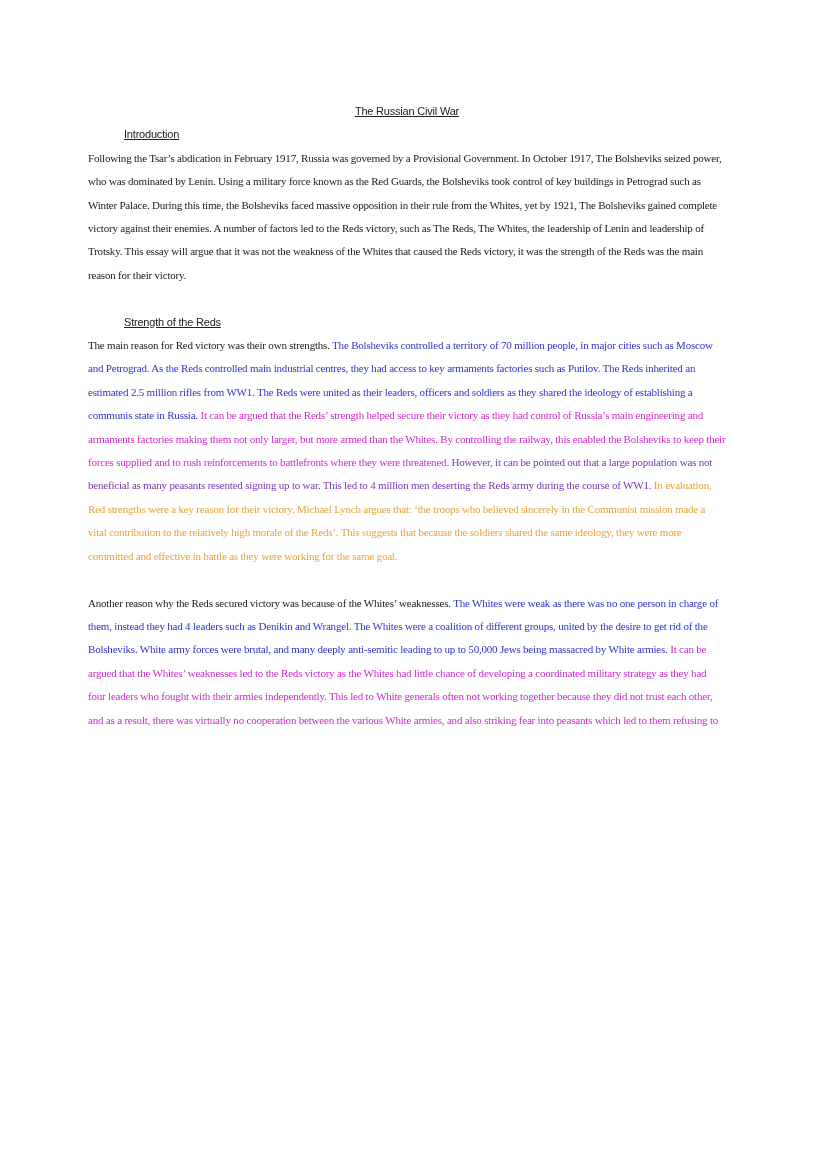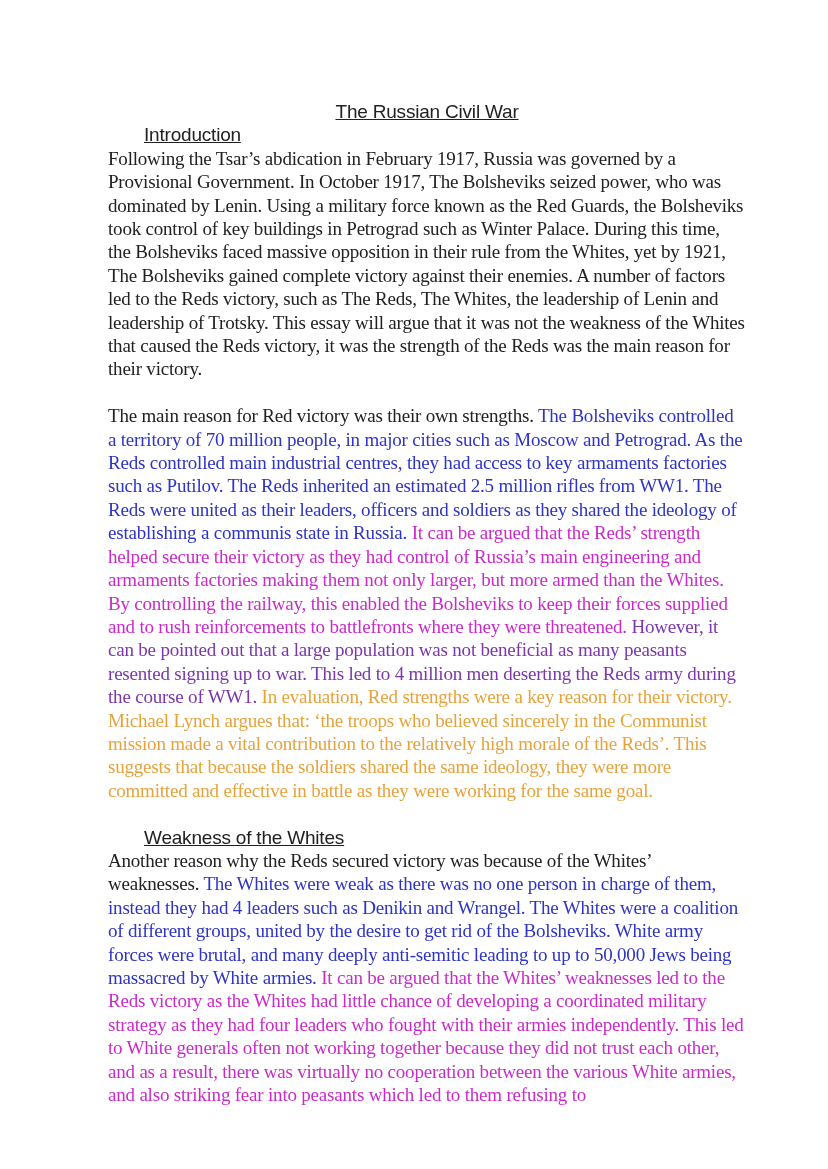--- a/index.html
+++ b/index.html
@@ -11,24 +11,24 @@
     position: relative;
     width: 828px;
     height: 1169px;
     background: #ffffff;
     overflow: hidden;
     font-family: "Liberation Sans", sans-serif;
     color: #212121;
   }
   .content {
     position: absolute;
-    left: 108px;
+    left: 88px;
     top: 100px;
     width: 638px;
-    font-size: 19px;
+    font-size: 11px;
     line-height: 23.4px;
     letter-spacing: -0.2px;
     text-align: left;
   }
   .doc-title {
     text-align: center;
     text-decoration: underline;
     color: #212121;
   }
   .heading {
@@ -46,18 +46,18 @@
 </style>
 </head>
 <body>
 
 <div class="page">
   <div class="content">
     <div class="doc-title">The Russian Civil War</div>
     <div>
         <div class="heading">Introduction</div>
         <div class="para"><span class="run" style="color: rgb(33, 33, 33);">Following the Tsar’s abdication in February 1917, Russia was governed by a Provisional Government. In October 1917, The Bolsheviks seized power, who was dominated by Lenin. Using a military force known as the Red Guards, the Bolsheviks took control of key buildings in Petrograd such as Winter Palace. During this time, the Bolsheviks faced massive opposition in their rule from the Whites, yet by 1921, The Bolsheviks gained complete victory against their enemies. A number of factors led to the Reds victory, such as The Reds, The Whites, the leadership of Lenin and leadership of Trotsky. This essay will argue that it was not the weakness of the Whites that caused the Reds victory, it was the strength of the Reds was the main reason for their victory.</span></div>
+        <div class="heading">Strength of the Reds</div>
         <div class="para"><span class="run" style="color: rgb(33, 33, 33);">The main reason for Red victory was their own strengths. </span><span class="run" style="color: rgb(46, 52, 197);">The Bolsheviks controlled a territory of 70 million people, in major cities such as Moscow and Petrograd. As the Reds controlled main industrial centres, they had access to key armaments factories such as Putilov. The Reds inherited an estimated 2.5 million rifles from WW1. The Reds were united as their leaders, officers and soldiers as they shared the ideology of establishing a communis state in Russia. </span><span class="run" style="color: rgb(203, 42, 203);">It can be argued that the Reds’ strength helped secure their victory as they had control of Russia’s main engineering and armaments factories making them not only larger, but more armed than the Whites. By controlling the railway, this enabled the Bolsheviks to keep their forces supplied and to rush reinforcements to battlefronts where they were threatened. </span><span class="run" style="color: rgb(124, 54, 173);">However, it can be pointed out that a large population was not beneficial as many peasants resented signing up to war. This led to 4 million men deserting the Reds army during the course of WW1. </span><span class="run" style="color: rgb(231, 162, 59);">In evaluation, Red strengths were a key reason for their victory. Michael Lynch argues that: ‘the troops who believed sincerely in the Communist mission made a vital contribution to the relatively high morale of the Reds’. This suggests that because the soldiers shared the same ideology, they were more committed and effective in battle as they were working for the same goal.</span></div>
-        <div class="heading">Weakness of the Whites</div>
         <div class="para"><span class="run" style="color: rgb(33, 33, 33);">Another reason why the Reds secured victory was because of the Whites’ weaknesses. </span><span class="run" style="color: rgb(46, 52, 197);">The Whites were weak as there was no one person in charge of them, instead they had 4 leaders such as Denikin and Wrangel. The Whites were a coalition of different groups, united by the desire to get rid of the Bolsheviks. White army forces were brutal, and many deeply anti-semitic leading to up to 50,000 Jews being massacred by White armies. </span><span class="run" style="color: rgb(203, 42, 203);">It can be argued that the Whites’ weaknesses led to the Reds victory as the Whites had little chance of developing a coordinated military strategy as they had four leaders who fought with their armies independently. This led to White generals often not working together because they did not trust each other, and as a result, there was virtually no cooperation between the various White armies, and also striking fear into peasants which led to them refusing to</span></div>
       </div>
   </div>
 </div>
 
 </body></html>

